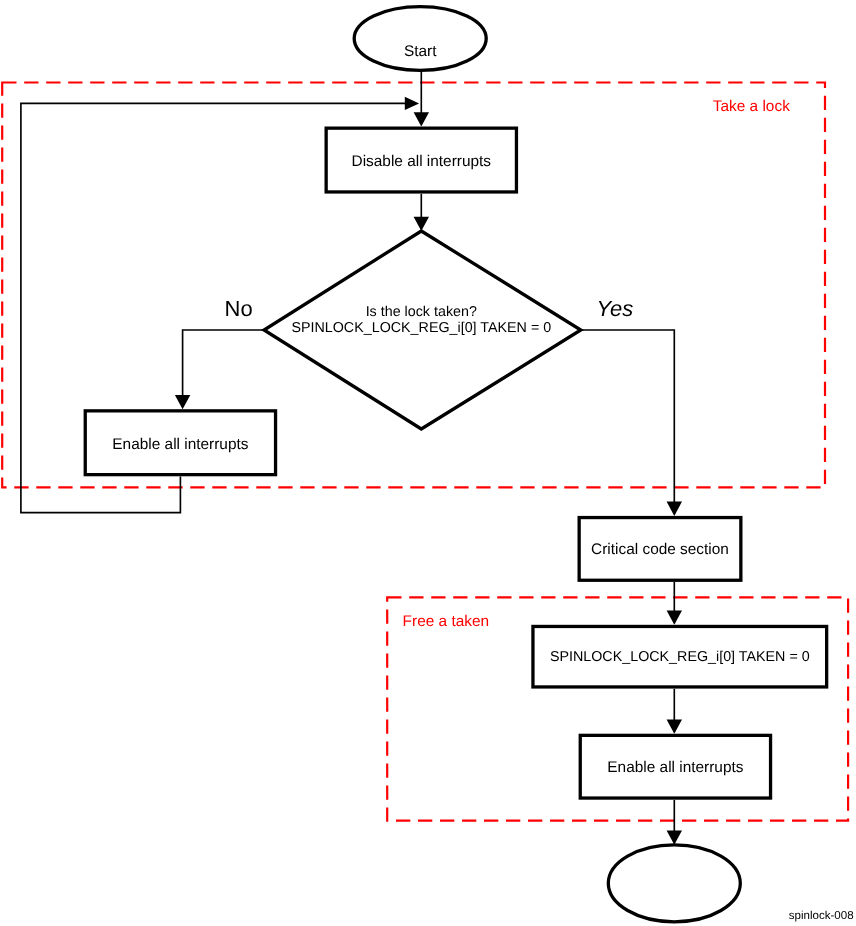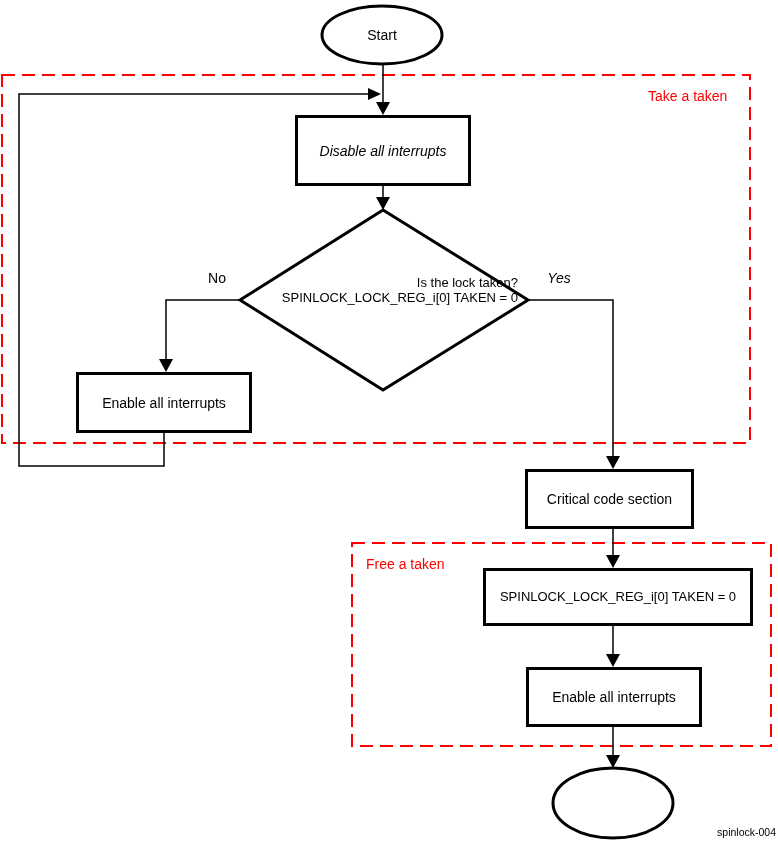--- a/index.html
+++ b/index.html
@@ -39,27 +39,27 @@
     display: flex;
     align-items: center;
     justify-content: center;
     font-size: 14px;
   }
   .decision-text {
     position: absolute;
     left: 248px;
     top: 275px;
     width: 270px;
-    text-align: right;
+    text-align: center;
     font-size: 13px;
     line-height: 15px;
   }
   .branch-label {
     position: absolute;
-    font-size: 14px;
+    font-size: 20px;
     text-align: center;
     width: 34px;
   }
   .region-label {
     position: absolute;
     font-size: 14px;
     color: var(--region, #ff0000);
     white-space: nowrap;
   }
   .watermark {
@@ -97,39 +97,39 @@
     <polygon class="arrowhead" points="606,456 620,456 613,469"></polygon>
     <polygon class="arrowhead" points="606,555 620,555 613,568"></polygon>
     <polygon class="arrowhead" points="606,654 620,654 613,667"></polygon>
     <polygon class="arrowhead" points="606,755 620,755 613,768"></polygon>
 
     <ellipse class="shape" cx="382" cy="35" rx="60" ry="29"></ellipse>
     <polygon class="shape" points="383,210 528,300 383,390 240,300"></polygon>
     <ellipse class="shape" cx="613" cy="803" rx="60" ry="35"></ellipse>
   </svg>
 
-  <div class="term-label" style="left:322px; top:6px; width:120px; height:58px;text-align:right;">Start</div>
+  <div class="term-label" style="left:322px; top:17px; width:120px; height:58px;text-align:right;">Start</div>
 
-  <div class="node" style="left:295px; top:115px; width:176px; height:71px;font-style:italic;">Disable all interrupts</div>
+  <div class="node" style="left:295px; top:115px; width:176px; height:61px;">Disable all interrupts</div>
 
   <div class="decision-text">
     <div>Is the lock taken?</div>
     <div>SPINLOCK_LOCK_REG_i[0] TAKEN = 0</div>
   </div>
 
   <div class="branch-label" style="left:200px; top:270px;">No</div>
   <div class="branch-label" style="left:542px; top:270px;font-style:italic;">Yes</div>
 
   <div class="node" style="left:76px; top:372px; width:176px; height:61px;">Enable all interrupts</div>
 
-  <div class="node" style="left:525px; top:469px; width:169px; height:60px;">Critical code section</div>
+  <div class="node" style="left:525px; top:469px; width:150px; height:60px;">Critical code section</div>
 
   <div class="node small-text" style="left:483px; top:568px; width:270px; height:58px;">SPINLOCK_LOCK_REG_i[0] TAKEN = 0</div>
 
   <div class="node" style="left:526px; top:667px; width:176px; height:60px;">Enable all interrupts</div>
 
 
-  <div class="region-label" style="left:648px; top:88px;">Take a taken</div>
+  <div class="region-label" style="left:648px; top:88px;">Take a lock</div>
   <div class="region-label" style="left:366px; top:556px;">Free a taken</div>
 
-  <div class="watermark">spinlock-004</div>
+  <div class="watermark">spinlock-008</div>
 
 </div>
 
 </body></html>

